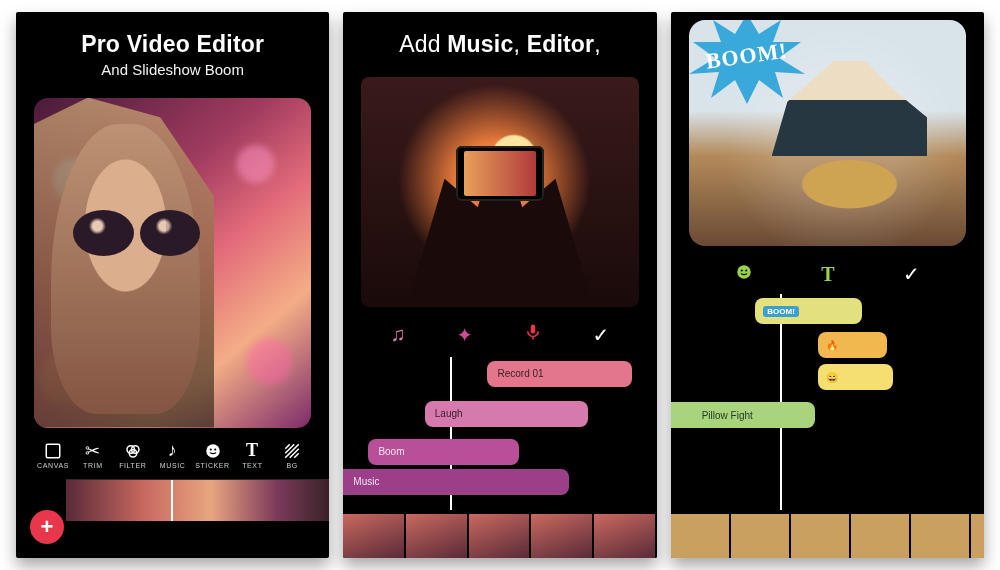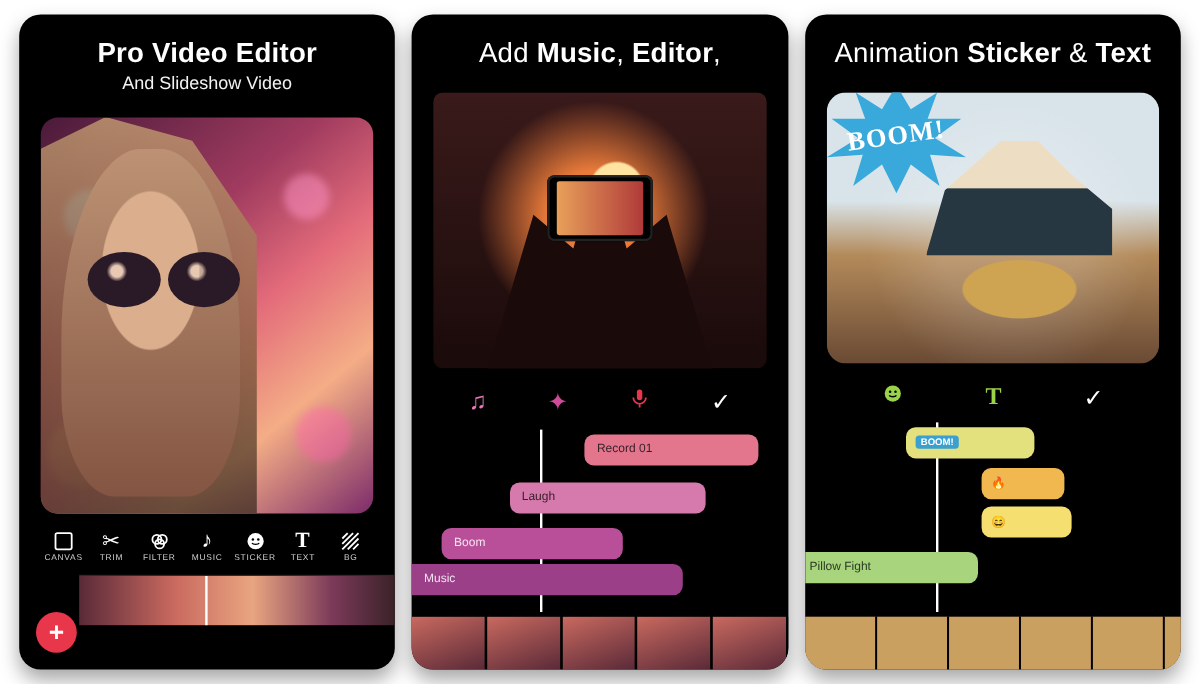--- a/index.html
+++ b/index.html
@@ -15,21 +15,21 @@
   .stage {
     width: 968px;
     height: 546px;
     display: flex;
     gap: 14px;
     justify-content: space-between;
   }
   .panel {
     flex: 1 1 0;
     background: #000;
-    border-radius: 18px;
+    border-radius: 2px;
     box-shadow: 0 8px 16px rgba(0,0,0,0.35);
     position: relative;
     overflow: hidden;
     color: #fff;
     display: flex;
     flex-direction: column;
   }
   .panel-heading {
     text-align: center;
     padding: 18px 12px 10px;
@@ -213,40 +213,40 @@
   .p3-icons span{ font-size:20px;}
   .ic-emoji{ color:#9ad24a;}
   .ic-text{ color:#9ad24a; font-family:Georgia,serif; font-weight:700;}
   .p3-timeline{ position:relative; flex:1; }
   .p3-playhead{ position:absolute; left:35%; top:0; bottom:48px; width:2px; background:#fff;}
   .stk{ position:absolute; height:26px; border-radius:8px; display:flex; align-items:center; padding:0 8px; font-size:10px;}
   .s1{ top:4px; left:27%; width:34%; background:#e3e07e;}
   .s1 .chip{ background:#3aa0d0; color:#fff; font-size:8px; padding:1px 4px; border-radius:3px; font-weight:700;}
   .s2{ top:38px; left:47%; width:22%; background:#f0b84f; justify-content:flex-start;}
   .s3{ top:70px; left:47%; width:24%; background:#f5df70; justify-content:flex-start;}
-  .s4{ top:108px; left:0; width:46%; background:#a8d47e; border-radius:0 8px 8px 0; color:#2a3a20; padding-left:4px;}
+  .s4{ top:108px; left:0; width:46%; background:#a8d47e; border-radius:0 8px 8px 0; color:#2a3a20; padding-left:31px;}
   .p3-strip{
     position:absolute; left:0; right:0; bottom:0; height:44px;
     background:
       repeating-linear-gradient(90deg,#caa060 0 58px,#000 58px 60px),
       linear-gradient(#8a6a40,#caa060);
   }
 
   
   svg.ico{ width:18px; height:18px; fill:currentColor; }
 </style>
 </head>
 <body>
 
 <div class="stage">
 
   <div class="panel">
     <div class="panel-heading">
       <h2><strong>Pro Video Editor</strong></h2>
-      <div class="sub">And Slideshow Video</div>
+      <div class="sub">And Slideshow Boom</div>
     </div>
     <div class="p1-photo">
       <div class="p1-hair"></div>
       <div class="p1-face"></div>
       <div class="p1-glasses">
           <span></span>
           <span></span>
         </div>
     </div>
     <div class="p1-toolbar">
@@ -341,25 +341,20 @@
         <div></div>
           <div></div>
           <div></div>
           <div></div>
           <div></div>
       </div>
     </div>
   </div>
 
   <div class="panel">
-    <div class="panel-heading">
-      <h2>
-        <span>Animation </span><strong>Sticker</strong><span> &amp; </span><strong>Text</strong>
-      </h2>
-    </div>
     <div class="p3-photo">
       <div class="p3-skater"></div>
       <div class="p3-boom">
         <svg viewBox="0 0 132 100">
             <polygon fill="#39a9db" points="66,6 78,26 100,12 92,34 120,34 98,50 124,66 94,64 102,90 78,72 66,96 54,72 30,90 38,64 8,66 34,50 12,34 40,34 32,12 54,26"></polygon>
           </svg>
         <div class="p3-boom-text">BOOM!</div>
       </div>
     </div>
     <div class="p3-icons">

